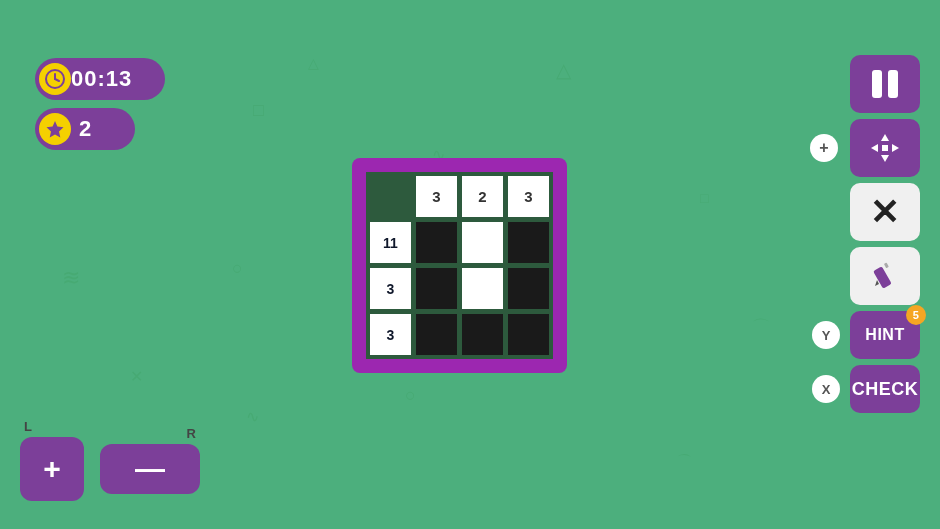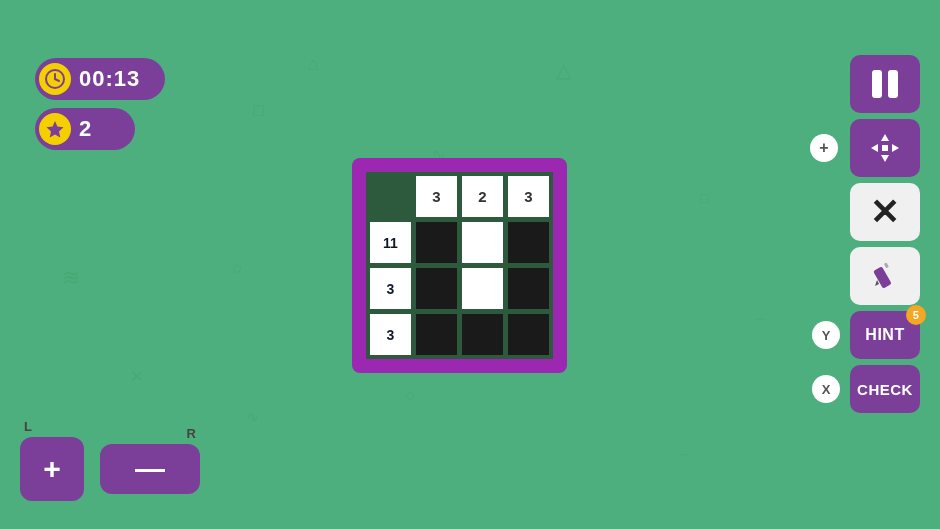--- a/index.html
+++ b/index.html
@@ -29,21 +29,21 @@
     
     .timer-pill {
       position: absolute;
       top: 58px;
       left: 35px;
       background: #7c3f99;
       border-radius: 30px;
       display: flex;
       align-items: center;
       padding: 4px 14px 4px 4px;
-      gap: 8px;
+      gap: 0;
       width: 130px;
       height: 42px;
     }
     .timer-icon {
       width: 32px;
       height: 32px;
       background: #f5d000;
       border-radius: 50%;
       display: flex;
       align-items: center;
@@ -238,21 +238,21 @@
 
     .check-btn {
       width: 70px;
       height: 48px;
       background: #7c3f99;
       border-radius: 10px;
       display: flex;
       align-items: center;
       justify-content: center;
       cursor: pointer;
-      font-size: 15px;
+      font-size: 18px;
       font-weight: 900;
       color: white;
       letter-spacing: 0.5px;
     }
 
     
     .right-controls {
       position: absolute;
       top: 55px;
       right: 20px;

